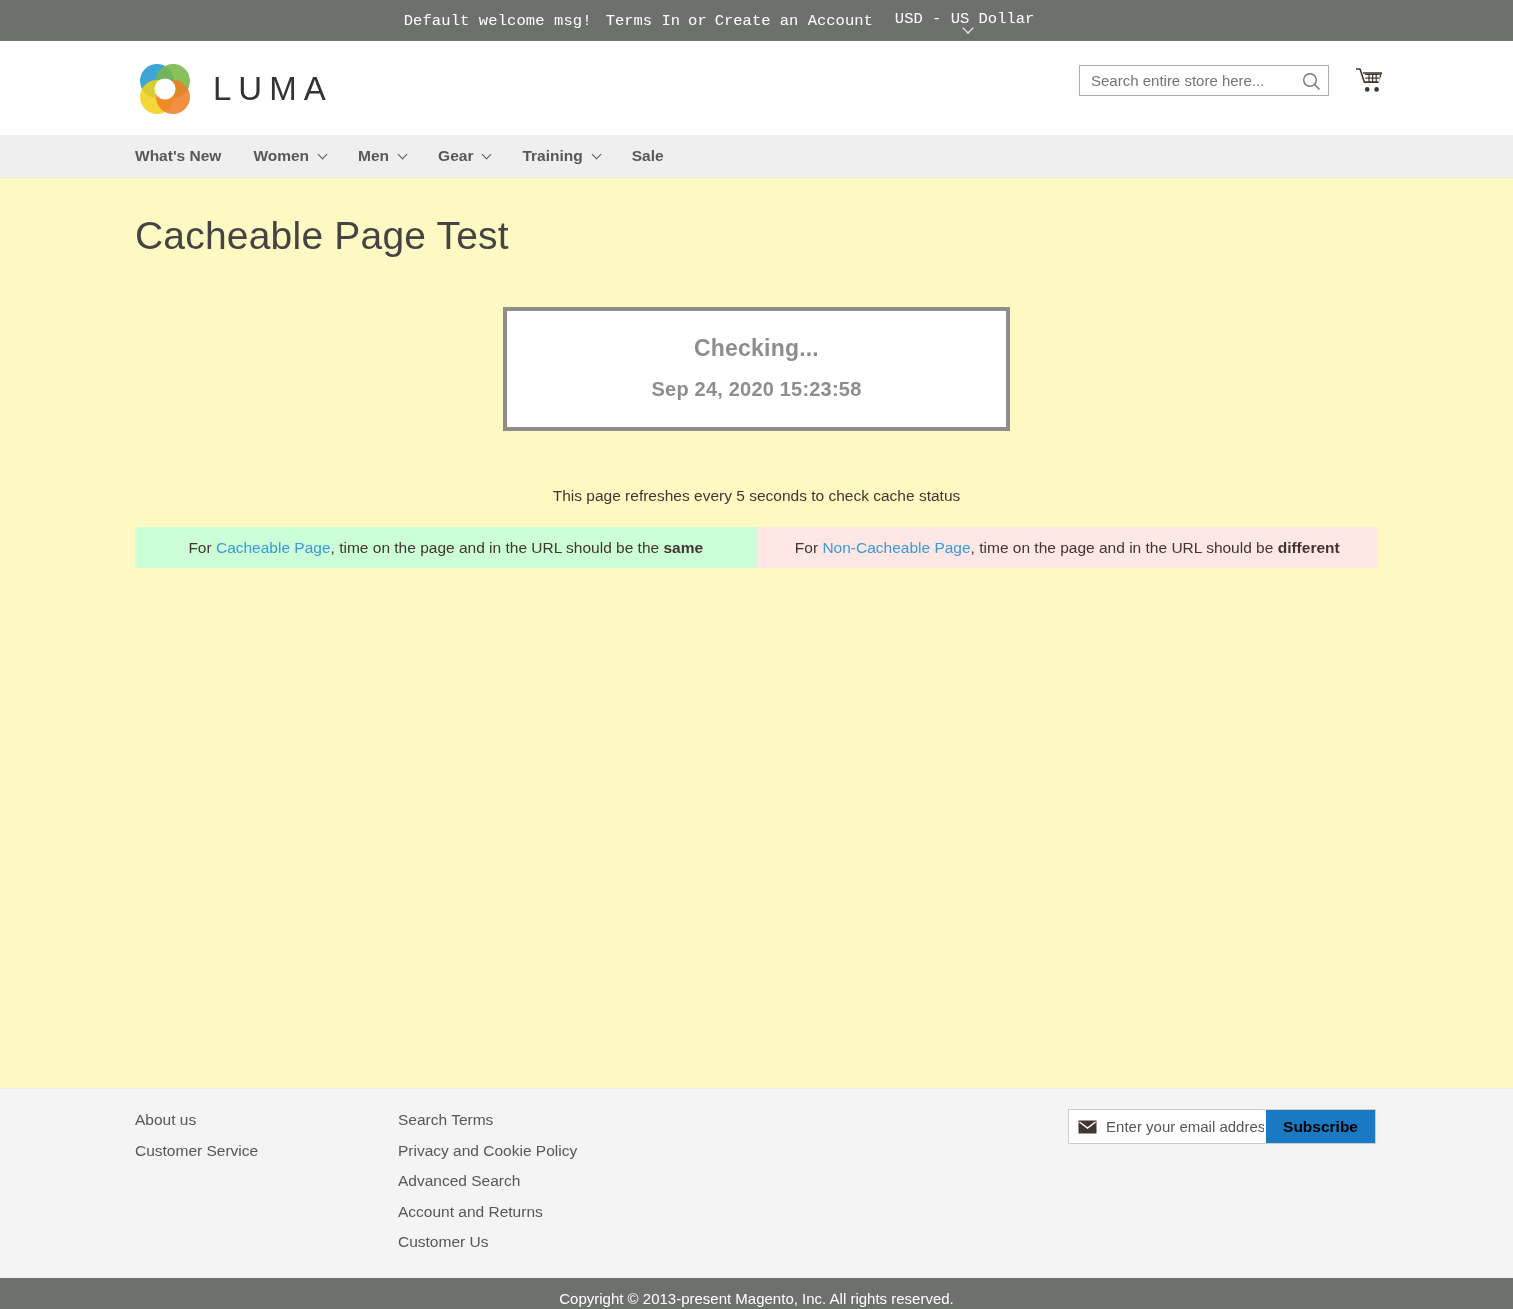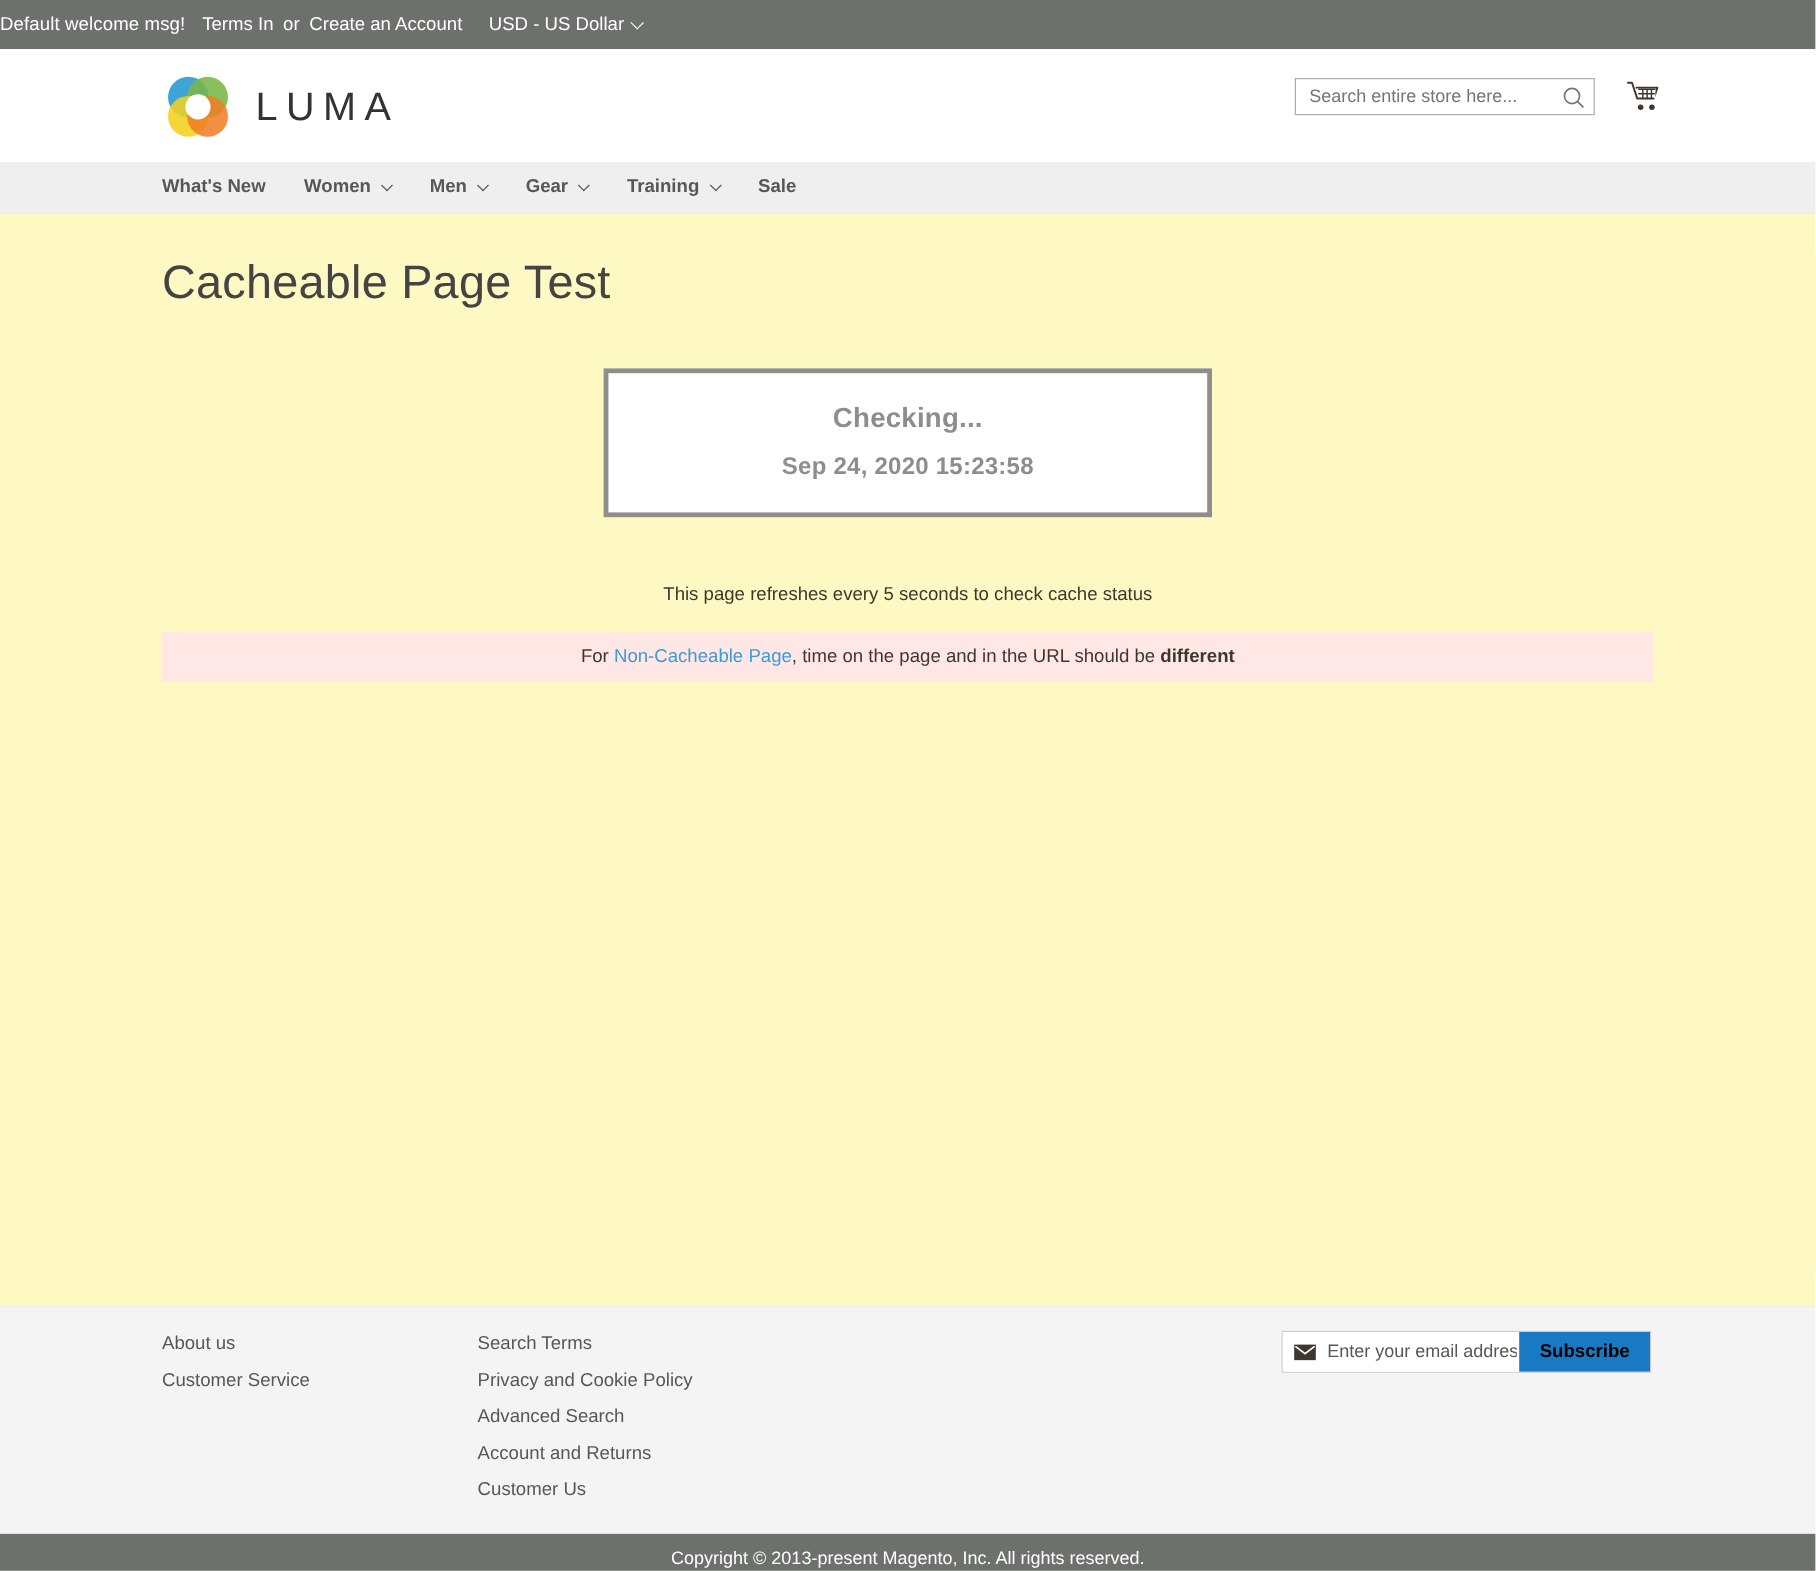--- a/index.html
+++ b/index.html
@@ -11,28 +11,29 @@
     color: #333333;
     overflow: hidden;
   }
 
   
   .top-panel {
     height: 41px;
     background: #6e706e;
     display: flex;
     align-items: center;
-    justify-content: flex-start;
+    justify-content: center;
     padding-right: 75px;
+    font-family: Liberation Mono, monospace;
   }
   .top-panel-inner { display: flex; align-items: center; font-size: 15.5px; color: #ffffff; }
   .welcome-msg { margin-right: 14px; letter-spacing: .1px; }
   .top-link { color: #ffffff; text-decoration: none; cursor: pointer; }
   .or-sep { margin: 0 8px; color: #ffffff; }
-  .switcher { margin-left: 22px; display: flex; align-items: center; cursor: pointer; }
+  .switcher { margin-left: 22px; display: flex; align-items: center; cursor: pointer; flex-direction: column; }
   .caret-down {
     display: inline-block; width: 8px; height: 8px;
     border-right: 1.6px solid #ffffff; border-bottom: 1.6px solid #ffffff;
     transform: rotate(45deg); margin-left: 7px; margin-top: -4px;
   }
 
   
   .header {
     height: 94px;
     background: #ffffff;
@@ -260,20 +261,23 @@
   <h1 class="page-title">Cacheable Page Test</h1>
 
   <div class="status-box">
     <div class="status-label">Checking...</div>
     <div class="status-time">Sep 24, 2020 15:23:58</div>
   </div>
 
   <p class="refresh-note">This page refreshes every 5 seconds to check cache status</p>
 
   <div class="banner-row">
+    <div class="banner cacheable">
+      <span><span>For </span><a>Cacheable Page</a><span>, time on the page and in the URL should be the </span><b>same</b></span>
+    </div>
     <div class="banner non-cacheable">
       <span><span>For </span><a>Non-Cacheable Page</a><span>, time on the page and in the URL should be </span><b>different</b></span>
     </div>
   </div>
 </main>
 
 <footer class="footer">
   <div class="footer-cols">
     <div class="footer-col col-1">
       <a class="footer-link">About us</a>

